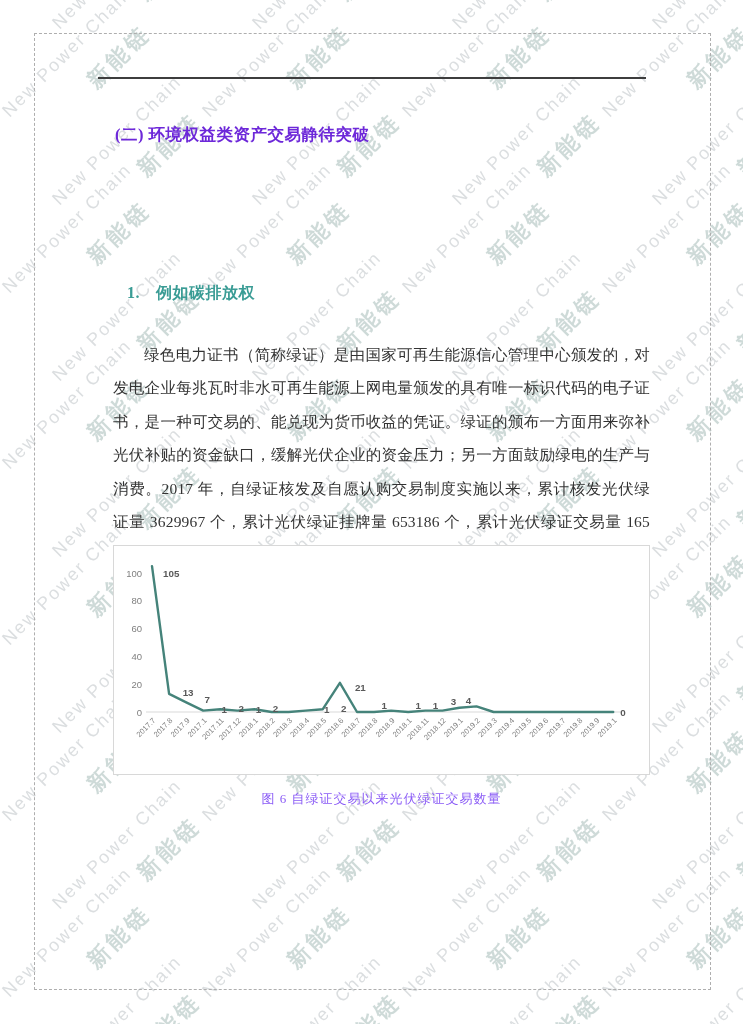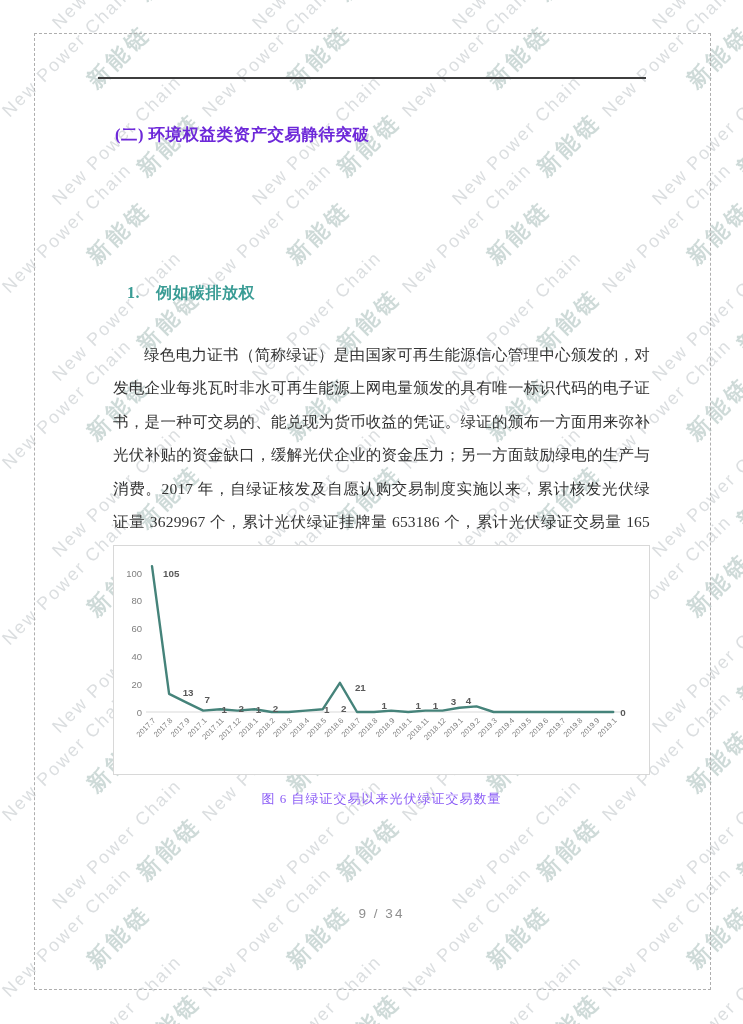--- a/index.html
+++ b/index.html
@@ -214,15 +214,14 @@
           <text x="321.35999999999996" y="163.11" text-anchor="middle" font-size="9.8" font-weight="bold" fill="#595959" font-family="Liberation Sans, sans-serif">1</text>
           <text x="339.43999999999994" y="159.33" text-anchor="middle" font-size="9.8" font-weight="bold" fill="#595959" font-family="Liberation Sans, sans-serif">3</text>
           <text x="354.52" y="157.94" text-anchor="middle" font-size="9.8" font-weight="bold" fill="#595959" font-family="Liberation Sans, sans-serif">4</text>
           <text x="506.15999999999997" y="170" text-anchor="start" font-size="9.8" font-weight="bold" fill="#595959" font-family="Liberation Sans, sans-serif">0</text>
         </svg>
     </figure>
 
     <div class="caption">图 6 自绿证交易以来光伏绿证交易数量</div>
 
 
-    <div class="pagenum">9 / 34</div>
   </div>
 </div>
 
 </body></html>

